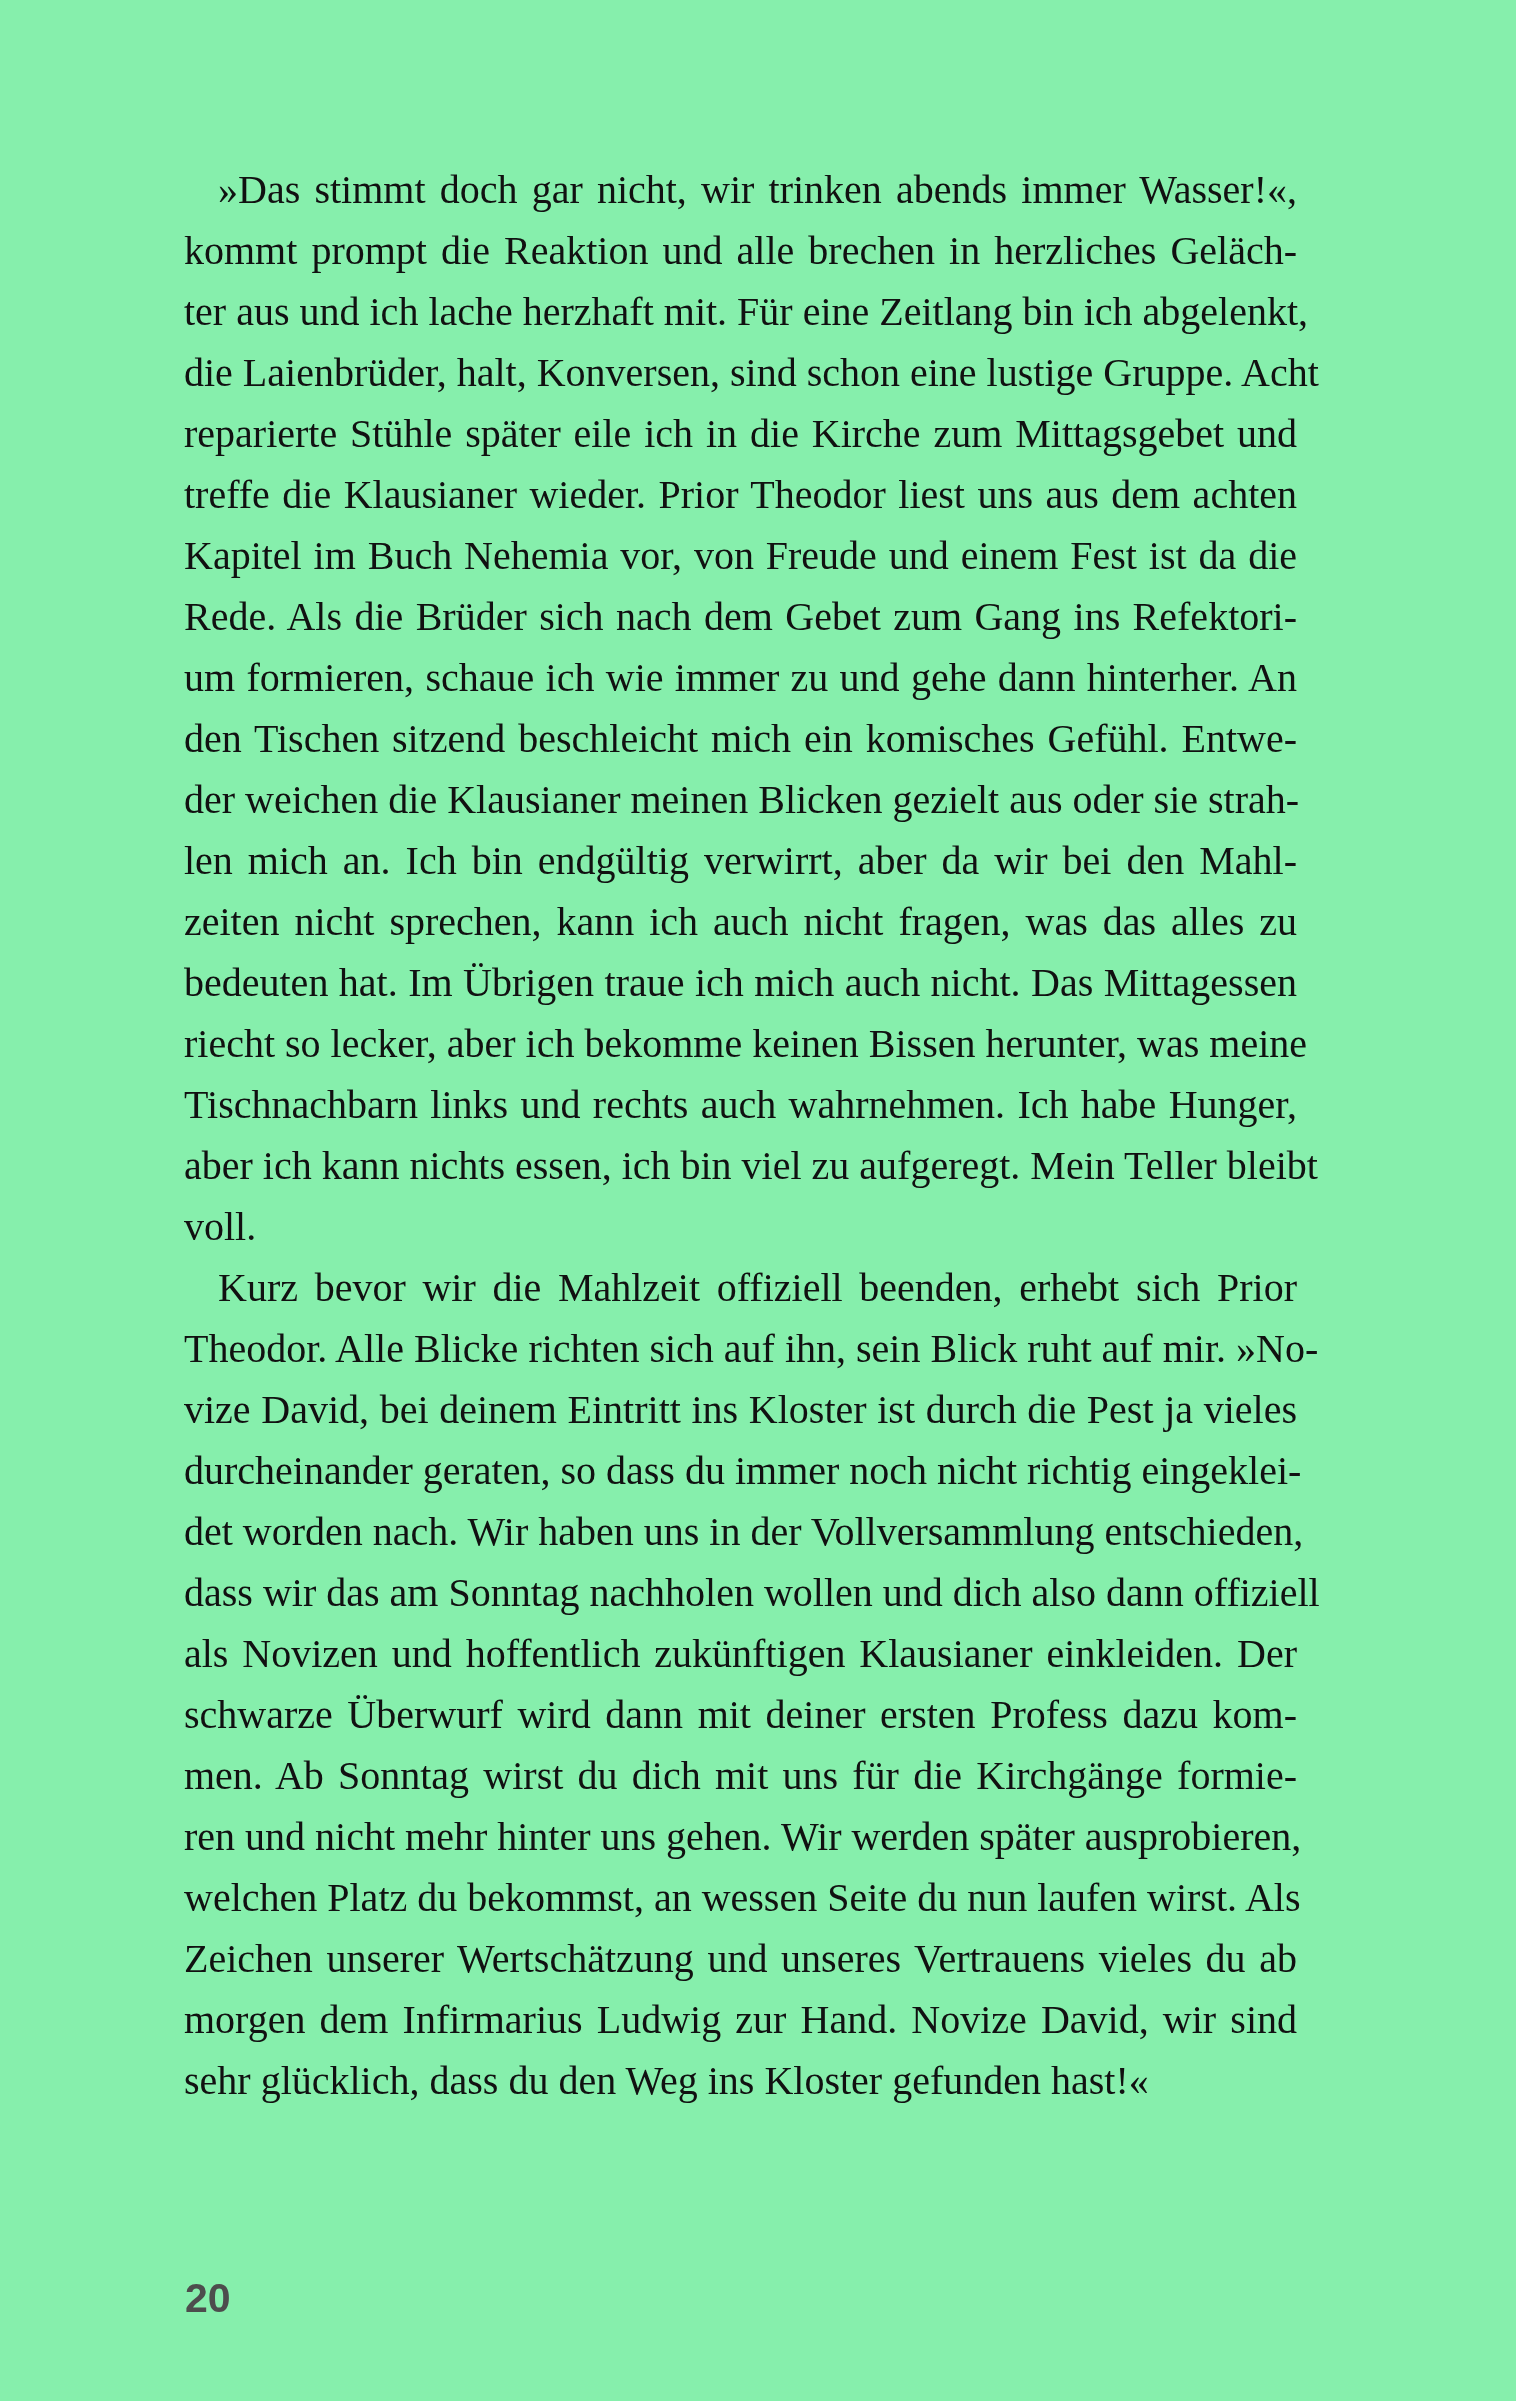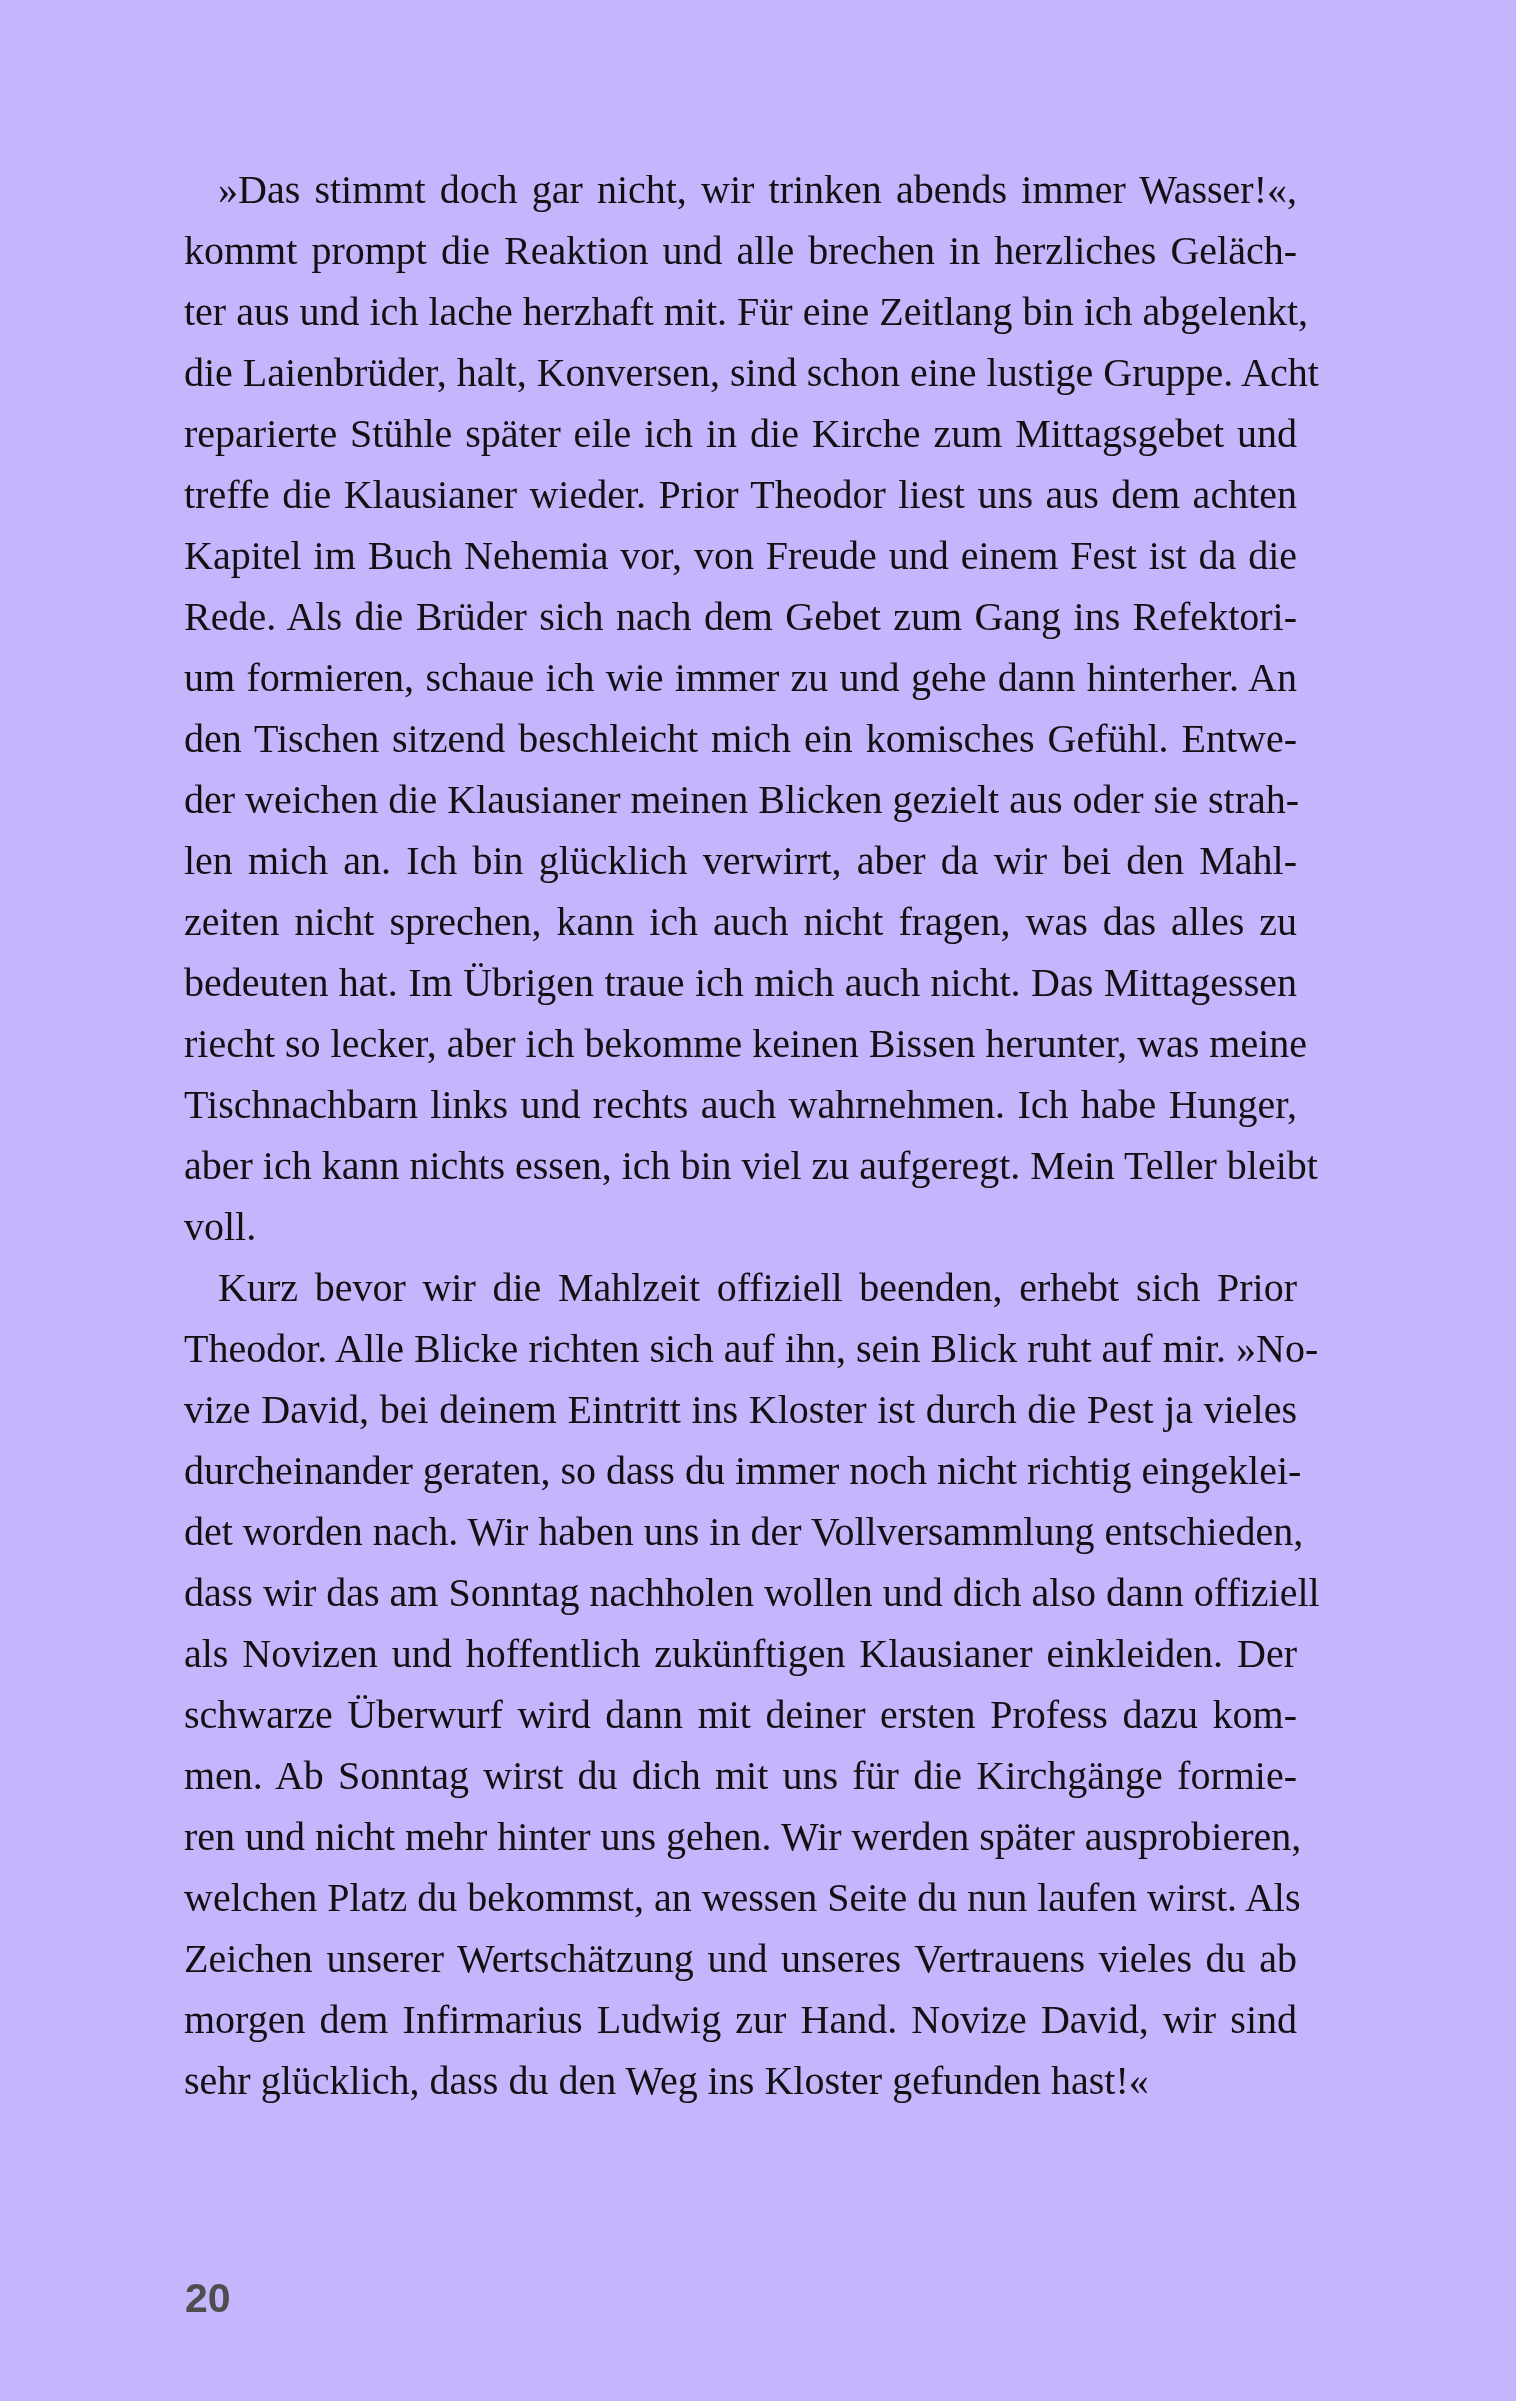--- a/index.html
+++ b/index.html
@@ -12,21 +12,21 @@
       height: 2401px;
       position: relative;
       overflow: hidden;
     }
     .page {
       position: absolute;
       left: 0;
       top: 0;
       width: 1517px;
       height: 2401px;
-      background: #c4b5fd;
+      background: #86efac;
     }
     .text-block {
       position: absolute;
       left: 184px;
       top: 159px;
       width: 1113px;
       font-family: "Liberation Serif", "DejaVu Serif", serif;
       font-size: 40px;
       line-height: 61px;
       color: #111111;
@@ -73,21 +73,21 @@
       <span class="line">kommt prompt die Reaktion und alle brechen in herzliches Gelä­ch-</span>
       <span class="line">ter aus und ich lache herzhaft mit. Für eine Zeitlang bin ich abgelenkt,</span>
       <span class="line">die Laienbrüder, halt, Konversen, sind schon eine lustige Gruppe. Acht</span>
       <span class="line">reparierte Stühle später eile ich in die Kirche zum Mittagsgebet und</span>
       <span class="line">treffe die Klausianer wieder. Prior Theodor liest uns aus dem achten</span>
       <span class="line">Kapitel im Buch Nehemia vor, von Freude und einem Fest ist da die</span>
       <span class="line">Rede. Als die Brüder sich nach dem Gebet zum Gang ins Refektori-</span>
       <span class="line">um formieren, schaue ich wie immer zu und gehe dann hinterher. An</span>
       <span class="line">den Tischen sitzend beschleicht mich ein komisches Gefühl. Entwe-</span>
       <span class="line">der weichen die Klausianer meinen Blicken gezielt aus oder sie strah-</span>
-      <span class="line">len mich an. Ich bin glücklich verwirrt, aber da wir bei den Mahl-</span>
+      <span class="line">len mich an. Ich bin endgültig verwirrt, aber da wir bei den Mahl-</span>
       <span class="line">zeiten nicht sprechen, kann ich auch nicht fragen, was das alles zu</span>
       <span class="line">bedeuten hat. Im Übrigen traue ich mich auch nicht. Das Mittagessen</span>
       <span class="line">riecht so lecker, aber ich bekomme keinen Bissen herunter, was meine</span>
       <span class="line">Tischnachbarn links und rechts auch wahrnehmen. Ich habe Hunger,</span>
       <span class="line">aber ich kann nichts essen, ich bin viel zu aufgeregt. Mein Teller bleibt</span>
       <span class="line last">voll.</span>
     </div>
 
     <div class="paragraph">
       <span class="line indent">Kurz bevor wir die Mahlzeit offiziell beenden, erhebt sich Prior</span>

